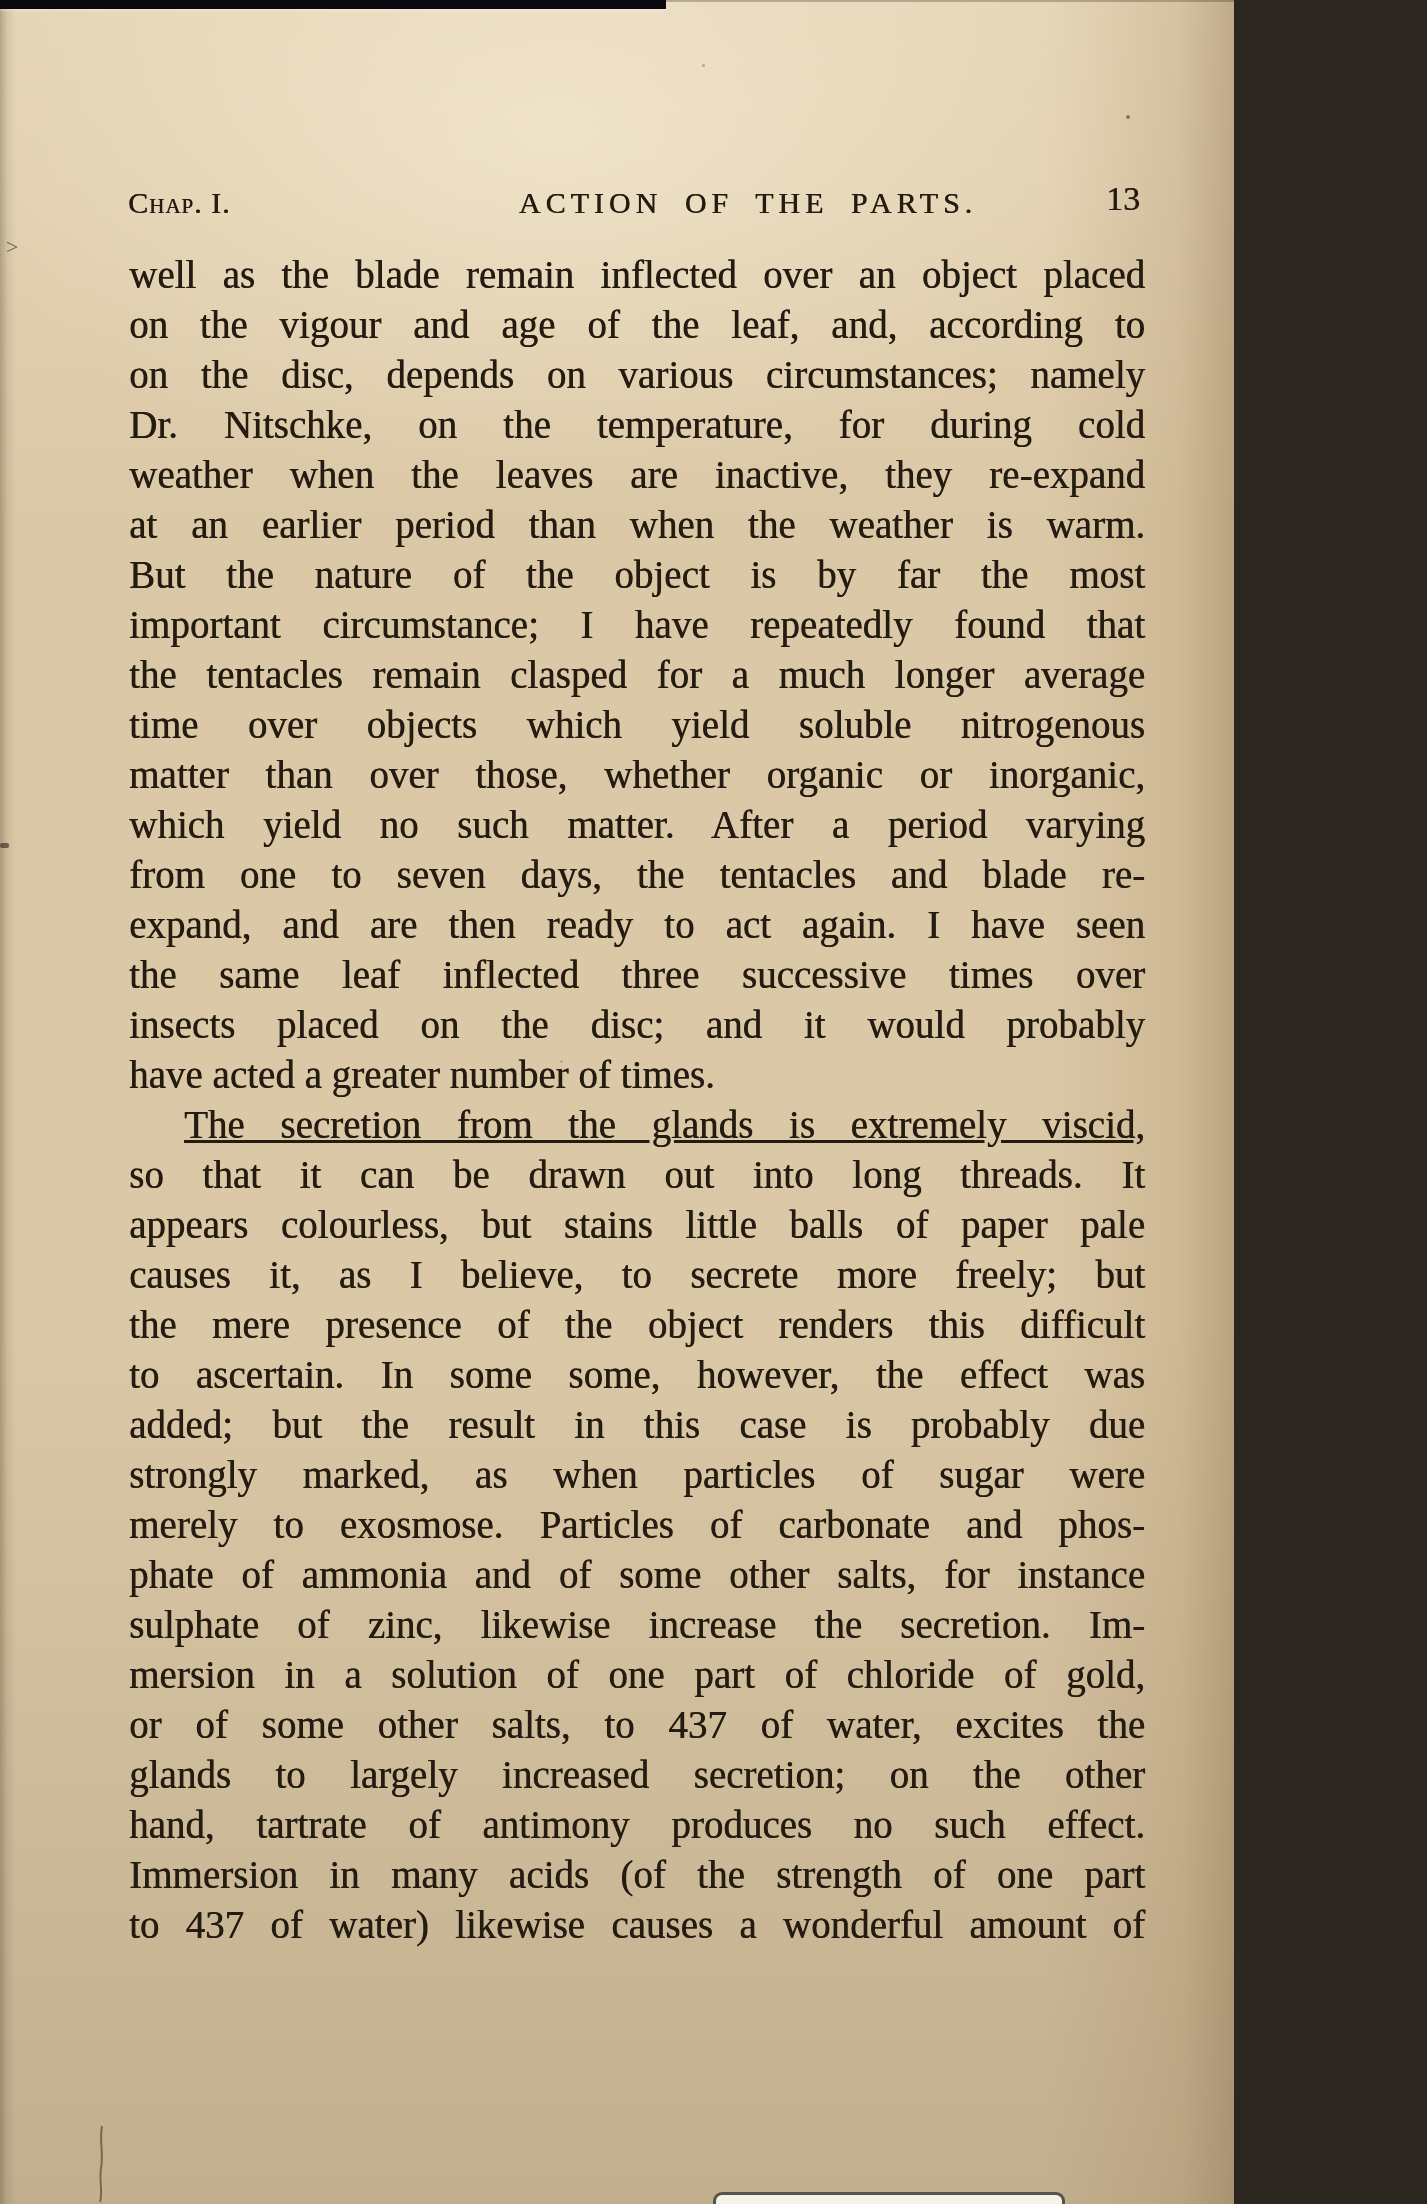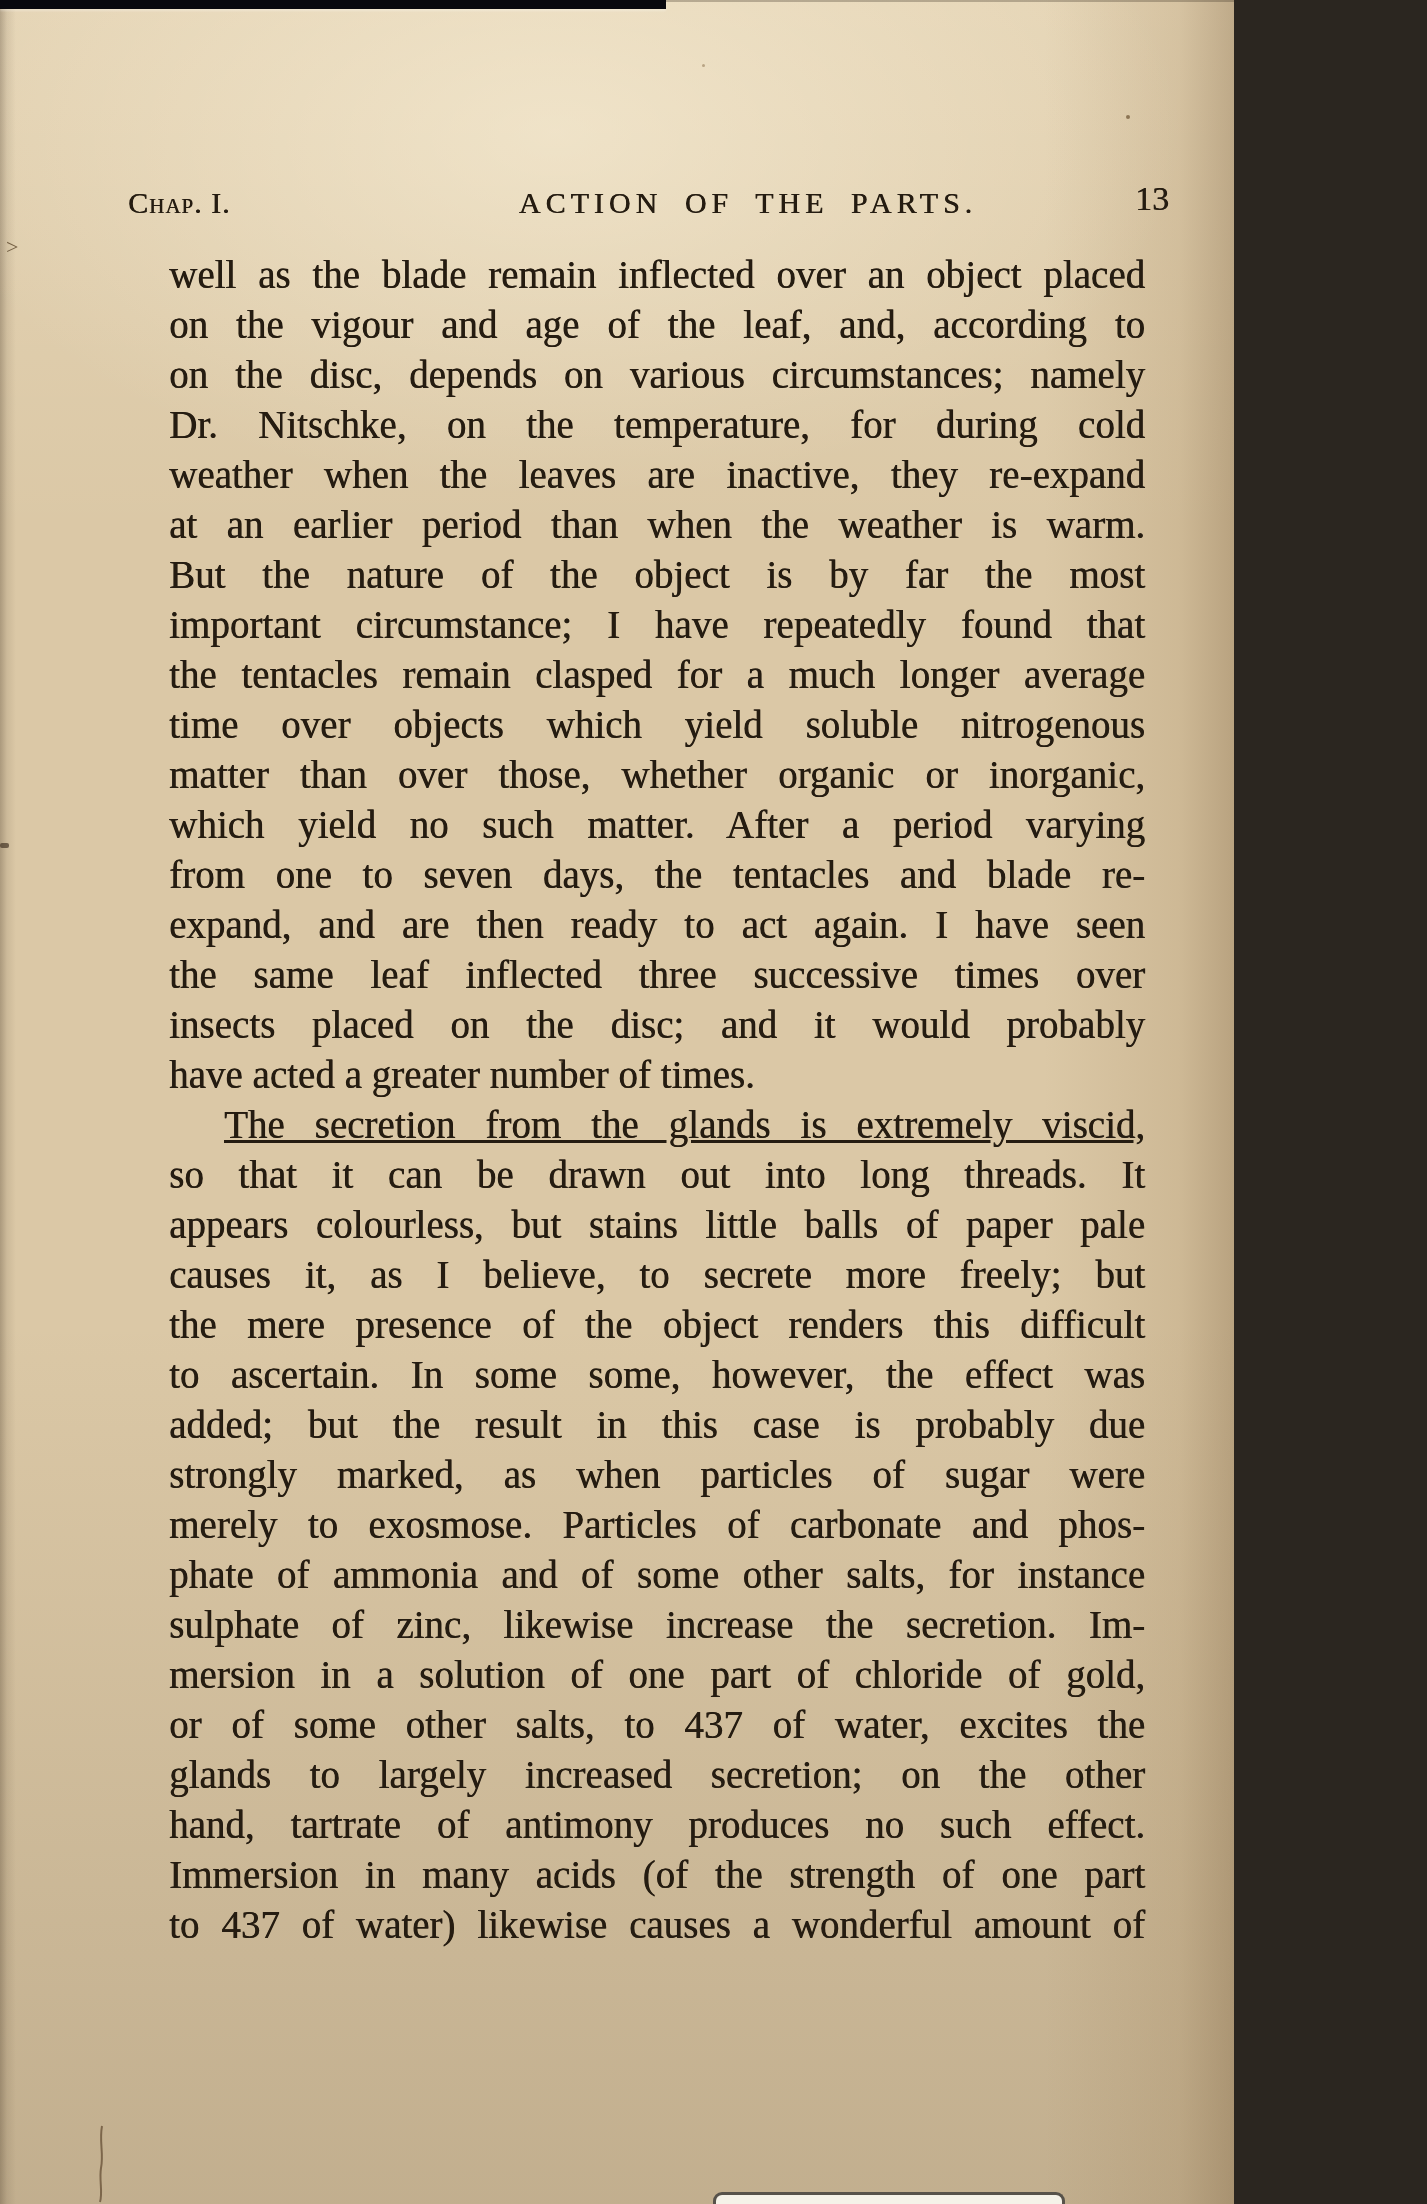--- a/index.html
+++ b/index.html
@@ -37,36 +37,35 @@
   }
   .header-title {
     position: absolute; left: 0; top: 186px; width: 1400px;
     text-align: center;
     font-size: 30px; line-height: 34px;
     letter-spacing: 5px; word-spacing: 10px;
     text-shadow: 0.5px 0 0 currentColor;
     margin-left: 48px;
   }
   .header-pagenum {
-    position: absolute; left: 1122px; top: 181px; width: 60px;
-    text-align: center;
+    position: absolute; left: 1080px; top: 181px; width: 60px;
+    text-align: right;
     font-size: 34px; line-height: 36px;
     text-shadow: 0.5px 0 0 currentColor;
   }
   .body-block {
     position: absolute; left: 129px; top: 250px; width: 1016px;
   }
   .tline {
     height: 50px; line-height: 50px;
     font-size: 39px;
     text-align: justify;
     text-align-last: justify;
     white-space: nowrap;
     text-shadow: 0.5px 0 0 currentColor;
-    margin-left: 40px;
   }
   .tline.indent { text-indent: 55px; text-decoration: underline; }
   .tline.para-end { text-align-last: left; }
   .left-chevron {
     position: absolute; left: 6px; top: 234px;
     font-size: 22px; color: rgba(96,75,48,0.85);
     font-family: "Liberation Serif", serif;
   }
   .edge-dash {
     position: absolute; left: 0; top: 843px; width: 9px; height: 5px;

